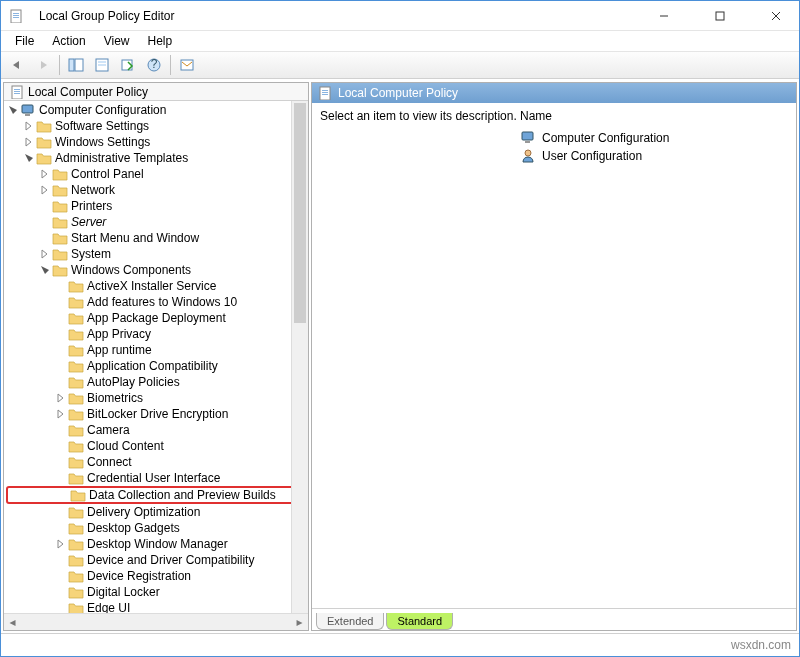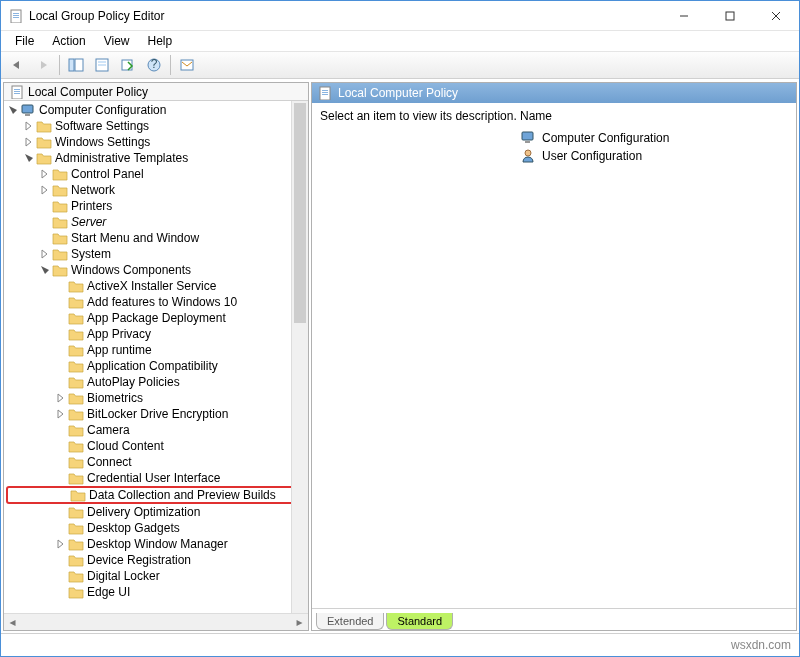--- a/index.html
+++ b/index.html
@@ -1,18 +1,18 @@
 <!DOCTYPE html>
 <html><head>
 <meta charset="utf-8">
 <style>
 * { box-sizing: border-box; font-family: "Segoe UI", Tahoma, sans-serif; font-size: 12px; }
 body { margin: 0; background: #fff; }
 .window { width: 800px; height: 657px; border: 1px solid #4a8fd8; display: flex; flex-direction: column; background: #fff; }
-.titlebar { height: 30px; display: flex; align-items: center; background: #fff; border-bottom: 1px solid #e5e5e5; }
+.titlebar { height: 30px; display: flex; align-items: center; background: #fff; border-bottom: 1px solid #e5e5e5; gap: 10px; }
 .titlebar .ticon { margin: 0 6px 0 8px; }
 .titlebar .title { flex: 1; color: #000; }
 .titlebar .ctl { width: 46px; height: 30px; display: flex; align-items: center; justify-content: center; color: #333; }
 .menubar { height: 20px; display: flex; align-items: center; padding: 0 6px; gap: 2px; }
 .menubar span { padding: 2px 8px; }
 .toolbar { height: 28px; display: flex; align-items: center; padding: 0 4px; gap: 2px; border-top: 1px solid #e5e5e5; border-bottom: 1px solid #d0d0d0; background: linear-gradient(#fdfdfd,#ececec); }
 .toolbar .btn { width: 24px; height: 22px; display: flex; align-items: center; justify-content: center; border: 1px solid transparent; border-radius: 2px; }
 .toolbar .sep { width: 1px; height: 20px; background: #c0c0c0; margin: 0 2px; }
 .body { flex: 1; display: flex; border-top: 1px solid #fff; min-height: 0; }
 .tree-pane { width: 306px; border: 1px solid #b0b0b0; margin: 2px 1px 2px 2px; display: flex; flex-direction: column; position: relative; }
@@ -452,20 +452,29 @@
               </span>
               <span class="lbl">Desktop Window Manager</span>
             </div>
             <div class="node" style="padding-left: 48px;">
               <span class="tw"></span>
               <span class="fld">
                 <svg width="16" height="14">
                   <use href="#i-folder"></use>
                 </svg>
               </span>
+              <span class="lbl">Device and Driver Compatibility</span>
+            </div>
+            <div class="node" style="padding-left: 48px;">
+              <span class="tw"></span>
+              <span class="fld">
+                <svg width="16" height="14">
+                  <use href="#i-folder"></use>
+                </svg>
+              </span>
               <span class="lbl">Device Registration</span>
             </div>
             <div class="node" style="padding-left: 48px;">
               <span class="tw"></span>
               <span class="fld">
                 <svg width="16" height="14">
                   <use href="#i-folder"></use>
                 </svg>
               </span>
               <span class="lbl">Digital Locker</span>

